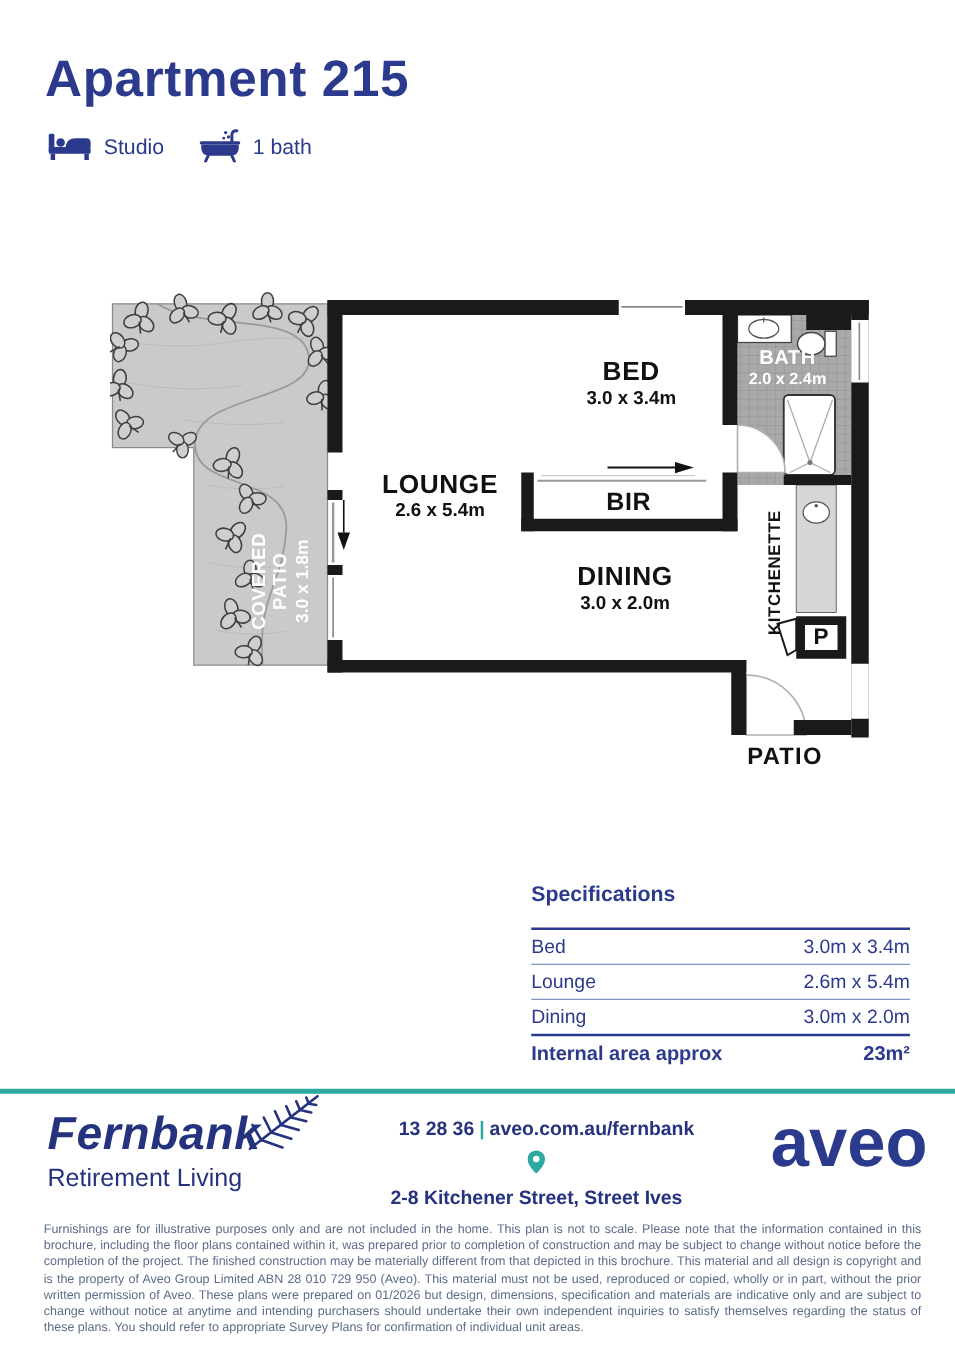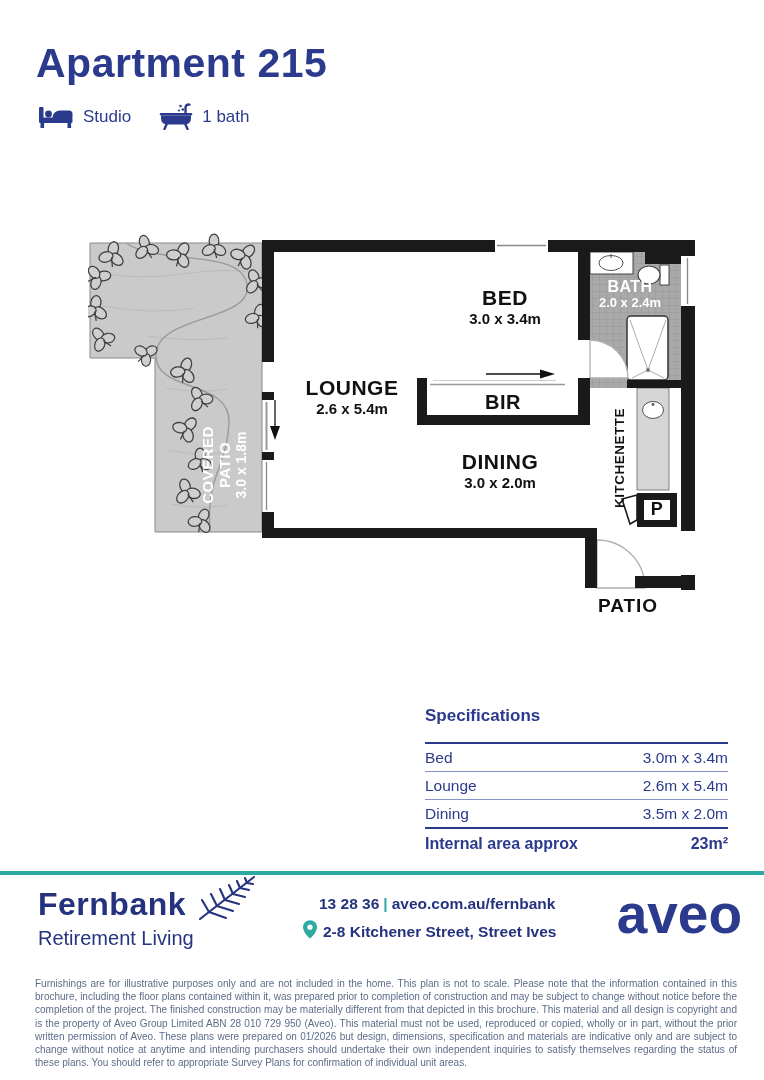--- a/index.html
+++ b/index.html
@@ -30,27 +30,27 @@
   .specs{left:425px;top:706px;width:303px;color:#2b3a8c;}
   .specs-title{font-size:17px;font-weight:bold;padding-bottom:16px;border-bottom:2px solid #2b3a8c;}
   .spec-row{display:flex;justify-content:space-between;font-size:15.5px;
     padding:5px 0 4px 0;border-bottom:1px solid #8492c4;}
   .spec-row.last{border-bottom:2.5px solid #2b3a8c;}
   .specs-footer{display:flex;justify-content:space-between;font-size:16px;font-weight:bold;padding-top:6px;}
 
   
   .teal-rule{left:0;top:871px;width:764px;height:3.5px;background:#2caaa2;}
   .brand{left:38px;top:886px;color:#25337e;}
-  .brand-name{font-size:32px;font-weight:bold;letter-spacing:0.5px;}
+  .brand-name{font-size:37px;font-weight:bold;letter-spacing:0.5px;font-style:italic;}
   .brand-tagline{font-size:20px;margin-top:4px;}
   .fern-leaf{left:196px;top:872px;}
   .contact{left:303px;top:895px;color:#25337e;font-size:15.5px;font-weight:bold;}
   .contact-line1{padding-left:16px;}
   .contact-sep{color:#2caaa2;padding:0 4px;}
-  .contact-line2{margin-top:7px;display:flex;align-items:center;gap:6px;}
+  .contact-line2{margin-top:7px;display:flex;align-items:center;gap:6px;flex-direction:column;}
   .aveo-logo{right:22px;top:882px;color:#2b3a8c;font-size:55px;font-weight:bold;letter-spacing:0px;}
 
   
   .disclaimer{
     left:35px;top:977px;width:702px;color:#5d6c89;font-size:10px;
     line-height:13.2px;text-align:justify;
   }
 </style>
 </head>
 <body>
@@ -228,21 +228,21 @@
   <div class="spec-row">
     <span>Bed</span>
     <span>3.0m x 3.4m</span>
   </div>
   <div class="spec-row">
     <span>Lounge</span>
     <span>2.6m x 5.4m</span>
   </div>
   <div class="spec-row last">
     <span>Dining</span>
-    <span>3.5m x 2.0m</span>
+    <span>3.0m x 2.0m</span>
   </div>
   <div class="specs-footer">
     <span>Internal area approx</span>
     <span>23m²</span>
   </div>
 </div>
 
 <div class="abs teal-rule"></div>
 
 <div class="abs fern-leaf">

